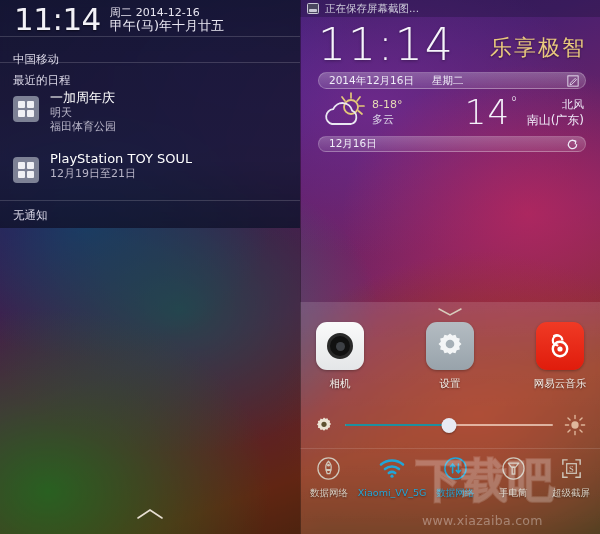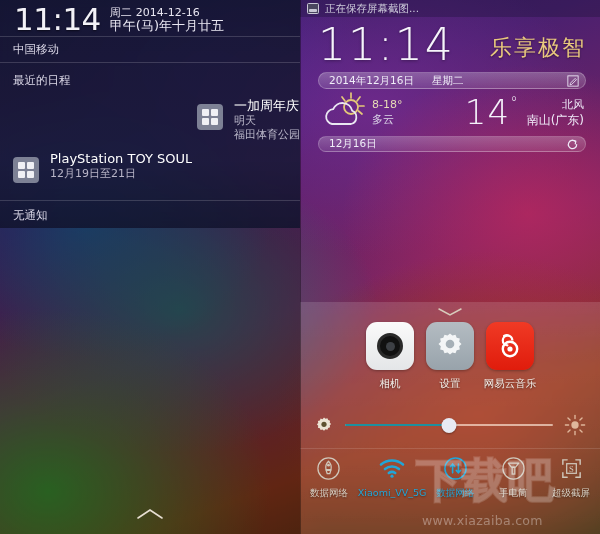--- a/index.html
+++ b/index.html
@@ -49,21 +49,21 @@
     letter-spacing:-0.5px; text-shadow:0 1px 2px rgba(0,0,0,0.5);
   }
   .shade-dates { padding-top:3px; }
   .shade-d1 { font-size:11px; color:#e9e7f2; line-height:13px; white-space:nowrap; }
   .shade-d1 .wk { letter-spacing:0px; }
   .shade-d1 .iso { margin-left:4px; }
   .shade-d2 { font-size:13px; color:#e9e7f2; line-height:14px; white-space:nowrap;text-align:right; }
 
   .shade-sep { position:absolute; left:0; width:300px; height:1px; background:rgba(255,255,255,0.16); }
   .shade-carrier {
-    position:absolute; left:13px; top:42px; font-size:11.5px; color:#dcd9e8;
+    position:absolute; left:13px; top:52px; font-size:11.5px; color:#dcd9e8;
   }
   .shade-section {
     position:absolute; left:13px; top:73px; font-size:11.5px; color:#dcd9e8;
   }
   .notif {
     position:absolute; left:0; width:300px; display:flex; gap:11px; padding-left:13px;
   }
   .notif-icon {
     width:26px; height:26px; border-radius:4px; background:#7d8195; flex:0 0 26px;
     display:grid; grid-template-columns:1fr 1fr; grid-template-rows:1fr 1fr;
@@ -142,21 +142,21 @@
   }
   .ww-bar span { font-size:10.5px; color:#f0eef8; }
 
   .drawer {
     position:absolute; left:0; bottom:0; width:300px; height:232px;
     background:linear-gradient(180deg, rgba(255,255,255,0.14) 0%, rgba(255,255,255,0.10) 100%);
     backdrop-filter:blur(2px);
   }
   .drawer-chevron { position:absolute; left:50%; transform:translateX(-50%); top:5px; width:26px; height:10px; }
 
-  .app-row { position:absolute; top:20px; left:0; width:300px; display:flex; justify-content:center; padding:0 10px; }
+  .app-row { position:absolute; top:20px; left:0; width:300px; display:flex; justify-content:space-between; padding:0 10px; }
   .app { width:60px; text-align:center; }
   .app-tile { width:48px; height:48px; border-radius:11px; margin:0 auto; position:relative;
               box-shadow:0 1px 3px rgba(0,0,0,0.3); display:flex; align-items:center; justify-content:center; }
   .app-label { margin-top:7px; font-size:10.5px; color:#f2eee8; text-shadow:0 1px 2px rgba(0,0,0,0.5); }
 
   .tile-camera { background:linear-gradient(180deg,#fafafa,#e4e6e8); }
   .cam-lens { width:26px; height:26px; border-radius:50%; background:#111; border:3px solid #2a2a2a;
               display:flex; align-items:center; justify-content:center; }
   .cam-lens i { width:9px; height:9px; border-radius:50%; background:#3d4045; }
   .tile-settings { background:linear-gradient(180deg,#b4bcc2,#98a3ab); }
@@ -210,21 +210,21 @@
           <div class="shade-d2">甲午(马)年十月廿五</div>
         </div>
       </div>
 
       <div class="shade-sep" style="top:36px;"></div>
       <div class="shade-carrier">中国移动</div>
 
       <div class="shade-sep" style="top:62px;"></div>
       <div class="shade-section">最近的日程</div>
 
-      <div class="notif" style="top:97px;justify-content:flex-end;">
+      <div class="notif" style="top:89px;">
         <div class="notif-icon">
             <i></i>
             <i></i>
             <i></i>
             <i></i>
           </div>
         <div class="notif-body">
           <div class="notif-title">一加周年庆</div>
           <div class="notif-sub">明天</div>
           <div class="notif-sub">福田体育公园</div>

